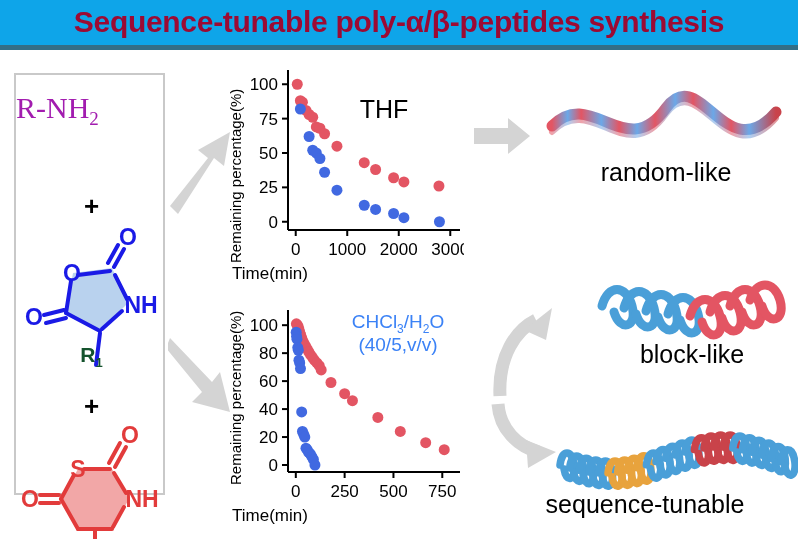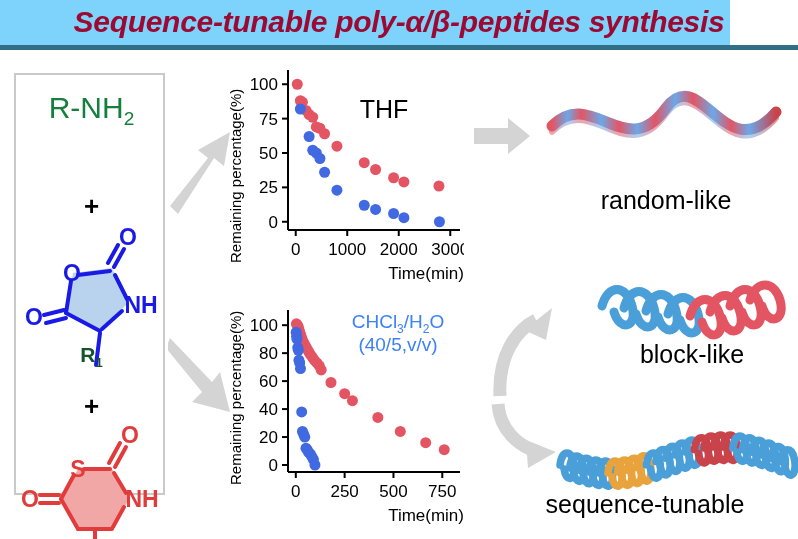--- a/index.html
+++ b/index.html
@@ -7,23 +7,22 @@
     width:798px;height:539px;
     background:#ffffff;
     font-family:"Liberation Sans", sans-serif;
     overflow:hidden;
     position:relative;
   }
   #root{position:relative;width:798px;height:539px;}
 
   
   .header{
-    position:absolute;left:0;top:0;width:730px;height:47px;
-    background:#7dd3fc;
-    font-style:italic;
+    position:absolute;left:0;top:0;width:798px;height:47px;
+    background:#0ea5e9;
   }
   .header-title{
     position:absolute;left:0;top:0;width:798px;height:44px;
     display:flex;align-items:center;justify-content:center;
     color:#9c0a33;
     font-weight:bold;
     font-size:30px;
     letter-spacing:-0.3px;
     white-space:nowrap;
     font-family:"Liberation Sans", sans-serif;
@@ -33,22 +32,22 @@
     background:#336e87;
   }
 
   
   .monomer-box{
     position:absolute;left:14px;top:73px;width:151px;height:422px;
     border:2px solid #c9c9c9;background:#ffffff;
     box-sizing:border-box;
   }
   .rnh2{
-    position:absolute;left:0;top:16px;width:151px;text-align:center;
-    font-size:30px;color:#15803d;font-weight:normal;
+    position:absolute;left:0;top:16px;width:151px;
+    font-size:30px;color:#a21caf;font-weight:normal;font-family:Liberation Serif, serif;
   }
   .rnh2 sub{font-size:19px;}
   .plus{
     position:absolute;width:151px;text-align:center;left:0;
     font-size:26px;color:#000;font-weight:bold;line-height:1;
   }
   .plus.p1{top:118px;}
   .plus.p2{top:318px;}
 
   .struct{position:absolute;left:0;width:151px;}
@@ -67,21 +66,21 @@
   .chart.top{left:232px;top:62px;width:232px;height:228px;}
   .chart.bottom{left:232px;top:300px;width:232px;height:237px;}
 
   .ylabel{
     position:absolute;left:-6px;top:0;height:100%;
     writing-mode:vertical-rl;transform:rotate(180deg);
     display:flex;align-items:center;justify-content:center;
     font-size:15px;color:#000;
   }
   .xlabel{
-    position:absolute;left:0;width:100%;text-align:right;
+    position:absolute;left:0;width:100%;text-align:left;
     font-size:17px;color:#000;
   }
   .cond-label{
     position:absolute;font-size:19px;color:#3b82f6;text-align:center;
     line-height:1.05;
   }
   .cond-label sub{font-size:12px;}
 
   svg{display:block;}
 
@@ -346,21 +345,21 @@
           <stop offset="0.72" stop-color="#6ba8e8"></stop>
           <stop offset="0.80" stop-color="#e35563"></stop>
           <stop offset="0.88" stop-color="#6ba8e8"></stop>
           <stop offset="1.00" stop-color="#c9434a"></stop>
         </linearGradient>
       </defs>
       <path d="M 12,48 C 52,8 86,86 126,30 C 160,-16 186,92 236,34" stroke="url(#gradRandom)" stroke-width="11" fill="none" stroke-linecap="round"></path>
       <path d="M 12,54 C 52,14 86,92 126,36 C 160,-10 186,98 236,40" stroke="url(#gradRandom)" stroke-width="6" fill="none" stroke-linecap="round" opacity="0.55"></path>
     </svg>
   </div>
-  <div class="rt-label" style="left:540px;top:158px;width:252px;margin-top:28px;">random-like</div>
+  <div class="rt-label" style="left:540px;top:158px;width:252px;">random-like</div>
 
   <div class="motif" style="left:592px;top:278px;">
     <svg width="200" height="78">
       <g>
         <path d="M 10,28 C 16,6 34,6 40,28 C 46,50 28,54 22,34" stroke="#4a9fd8" stroke-width="9" fill="none" stroke-linecap="round"></path>
         <path d="M 32,30 C 38,8 56,8 62,30 C 68,52 50,56 44,36" stroke="#4a9fd8" stroke-width="9" fill="none" stroke-linecap="round"></path>
         <path d="M 54,33 C 60,11 78,11 84,33 C 90,55 72,59 66,39" stroke="#4a9fd8" stroke-width="9" fill="none" stroke-linecap="round"></path>
         <path d="M 76,36 C 82,14 100,14 106,36 C 112,58 94,62 88,42" stroke="#4a9fd8" stroke-width="9" fill="none" stroke-linecap="round"></path>
       </g>
       <g>

